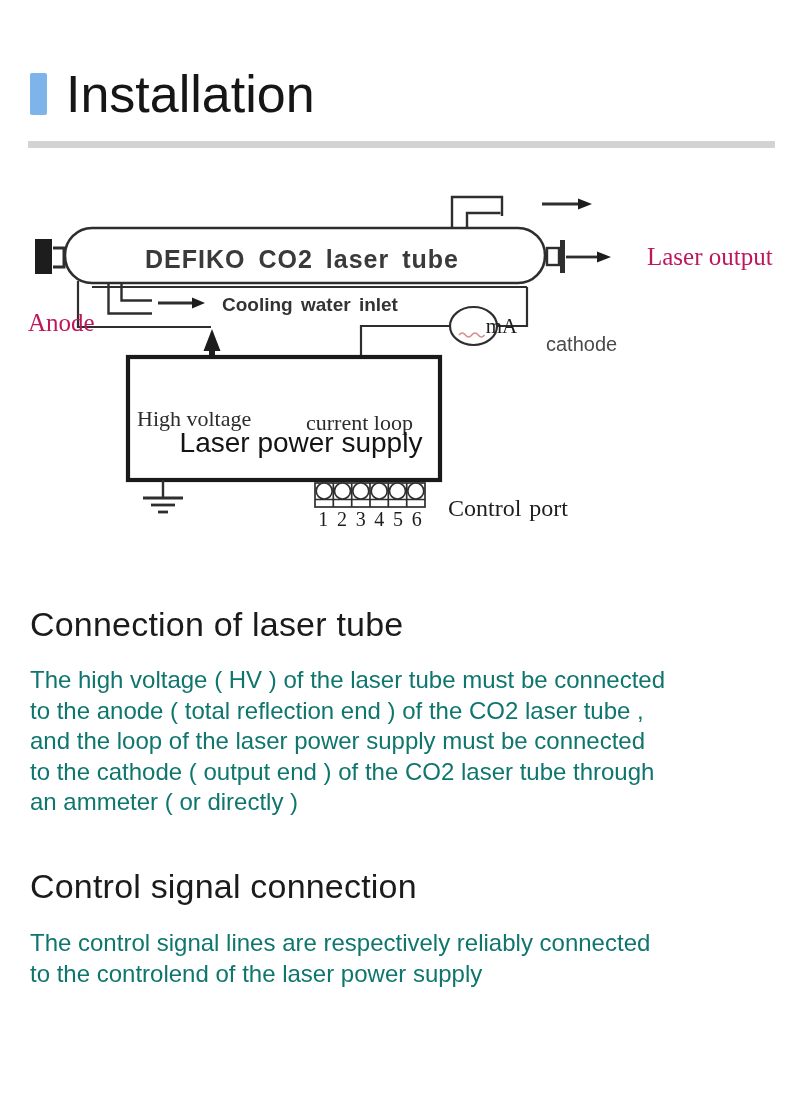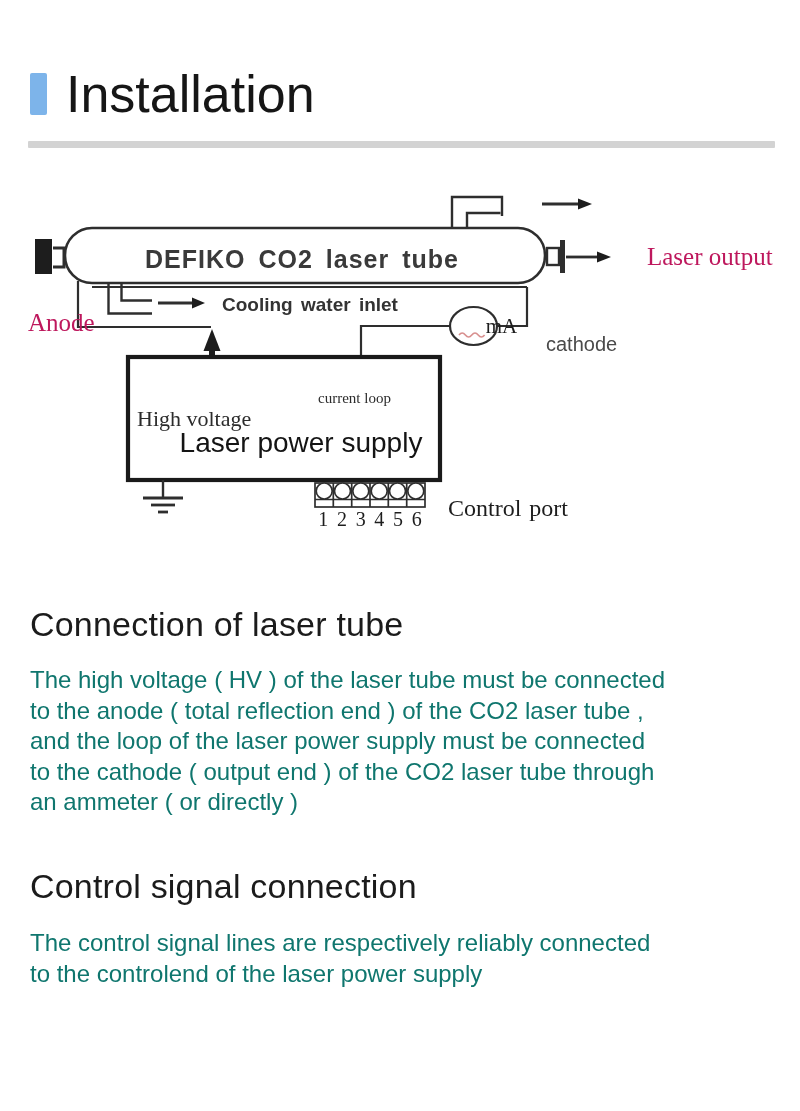--- a/index.html
+++ b/index.html
@@ -16,21 +16,21 @@
   .diagram-svg{left:0;top:0;width:800px;height:620px;pointer-events:none;}
   .dlabel{color:#be185d;white-space:nowrap;}
   .serif{font-family:"Liberation Serif", serif;}
   .tube-label{left:67px;top:245px;width:470px;text-align:center;font-size:25px;font-weight:700;
               letter-spacing:1px;word-spacing:5px;color:#3a3a3a;}
   .cooling-label{left:222px;top:294px;font-size:19px;font-weight:700;word-spacing:3px;color:#333;}
   .anode-label{left:28px;top:309px;font-size:25px;}
   .cathode-label{left:546px;top:333px;font-size:20px;color:#4a4a4a;}
   .laser-output-label{left:647px;top:243px;font-size:25px;}
   .hv-label{left:137px;top:389px;font-size:22px;color:#2c2c2c;margin-top:17px;}
-  .loop-label{left:306px;top:390px;font-size:15px;color:#2c2c2c;margin-left:12px;}
+  .loop-label{left:306px;top:410px;font-size:22px;color:#2c2c2c;}
   .psu-label{left:130px;top:427px;width:308px;text-align:center;font-size:28px;color:#141414;padding-left:17px;}
   .ma-label{left:450px;top:314px;width:47px;text-align:center;font-size:21px;color:#1d1d1d;margin-left:28px;}
   .port-numbers{left:314px;top:508px;width:112px;display:flex;font-size:20px;color:#1d1d1d;}
   .port-numbers span{flex:1;text-align:center;}
   .control-port-label{left:448px;top:495px;font-size:24px;color:#1d1d1d;word-spacing:2px;}
 
   
   .h2{left:30px;margin:0;font-size:34px;line-height:40px;font-weight:400;color:#1b1b1b;letter-spacing:.2px;}
   .h2-1{top:604px;}
   .h2-2{top:866px;}

